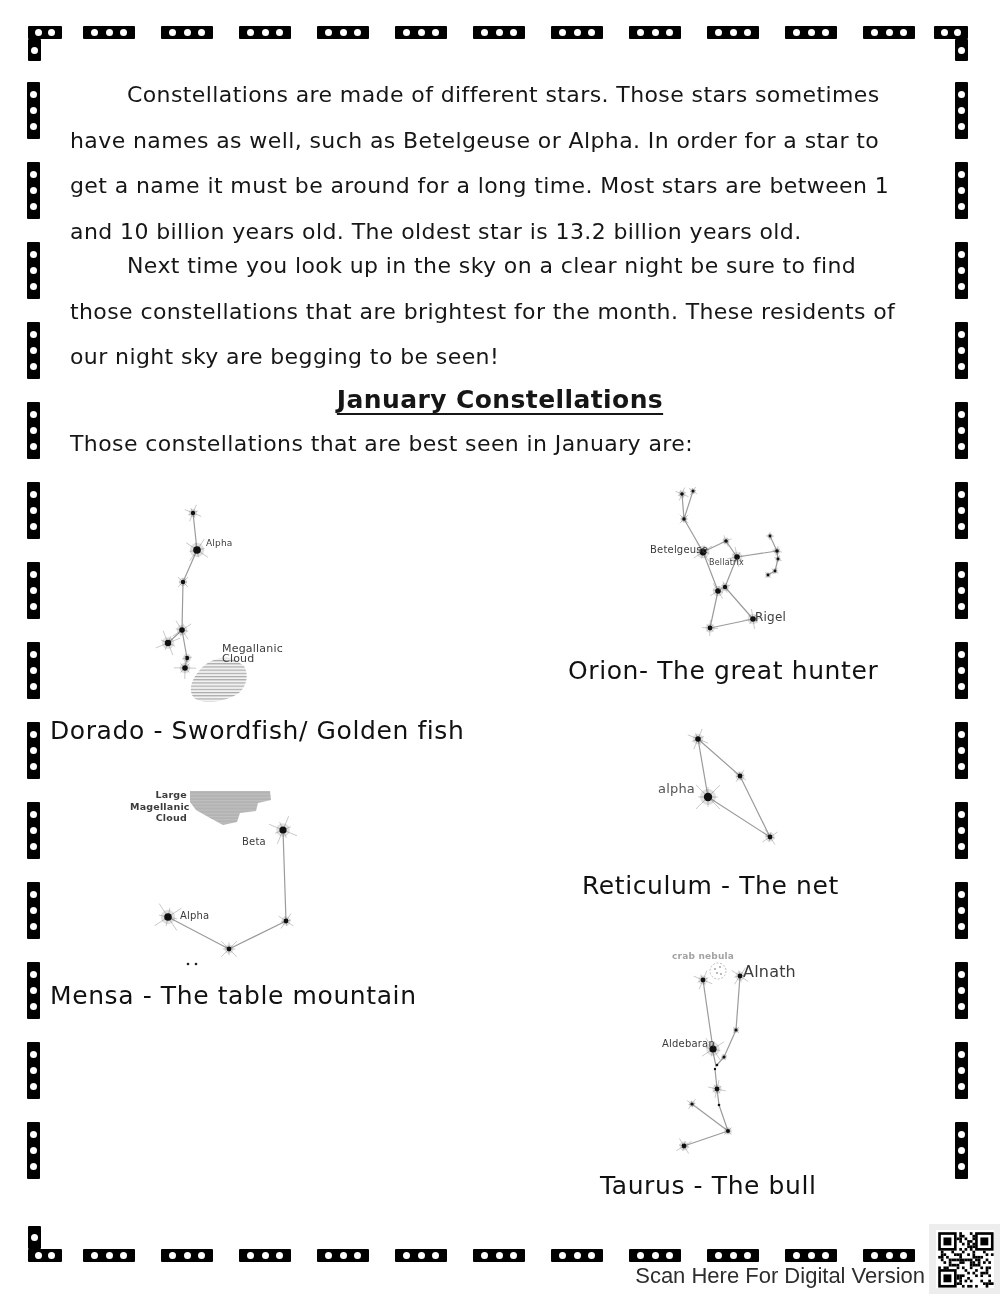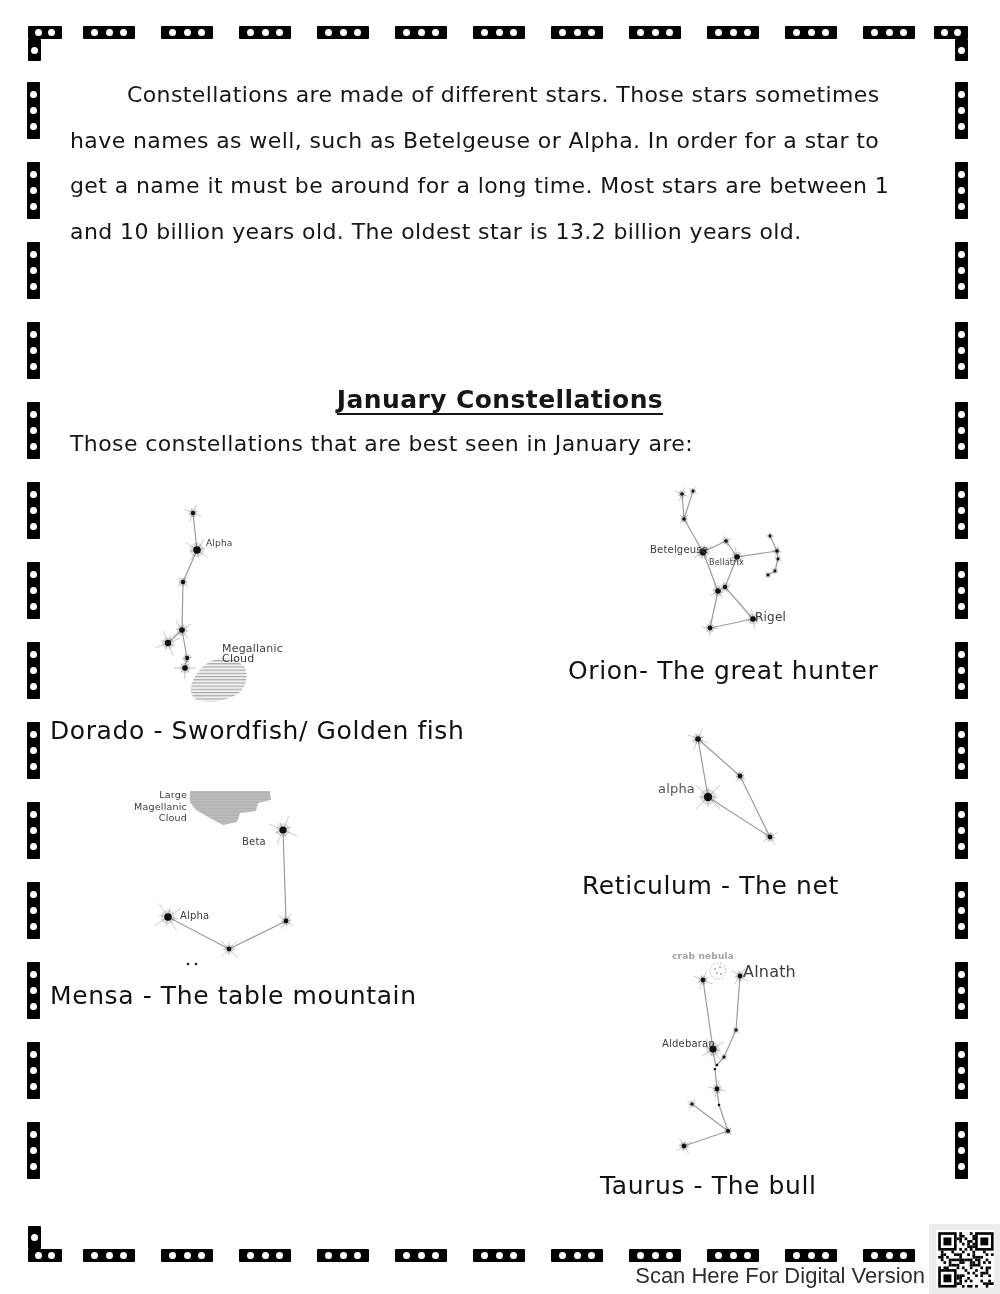--- a/index.html
+++ b/index.html
@@ -318,20 +318,25 @@
       </div>
     </div>
 
   <div class="para p1">
     <div class="line indent">Constellations are made of different stars. Those stars sometimes</div>
     <div class="line">have names as well, such as Betelgeuse or Alpha. In order for a star to</div>
     <div class="line">get a name it must be around for a long time. Most stars are between 1</div>
     <div class="line">and 10 billion years old. The oldest star is 13.2 billion years old.</div>
   </div>
 
+  <div class="para p2">
+    <div class="line indent">Next time you look up in the sky on a clear night be sure to find</div>
+    <div class="line">those constellations that are brightest for the month. These residents of</div>
+    <div class="line">our night sky are begging to be seen!</div>
+  </div>
 
   <h2 class="heading">January Constellations</h2>
   <div class="intro">Those constellations that are best seen in January are:</div>
 
   <div class="const dorado">
     <svg id="svg-dorado" width="220" height="230">
         <defs>
           <pattern id="dorado-hatch" width="4" height="3.2" patternUnits="userSpaceOnUse">
             <rect width="4" height="3.2" fill="#f1f1f1"></rect>
             <line x1="0" y1="1.4" x2="4" y2="1.4" stroke="#9d9d9d" stroke-width="1"></line>
@@ -696,21 +701,21 @@
         <line x1="38" y1="137" x2="28.913562612108613" y2="135.11451449331227" stroke="#b4b4b4" stroke-width="0.8" opacity="0.9"></line>
         <line x1="38" y1="137" x2="29.2209622306946" y2="123.62358434239167" stroke="#b4b4b4" stroke-width="0.8" opacity="0.9"></line>
         <line x1="38" y1="137" x2="39.88548550668772" y2="127.9135626121086" stroke="#b4b4b4" stroke-width="0.8" opacity="0.9"></line>
         <line x1="38" y1="137" x2="51.37641565760833" y2="128.2209622306946" stroke="#b4b4b4" stroke-width="0.8" opacity="0.9"></line>
         <line x1="38" y1="137" x2="47.086437387891394" y2="138.88548550668773" stroke="#b4b4b4" stroke-width="0.8" opacity="0.9"></line>
         <circle cx="38" cy="137" r="7.22" fill="#000" opacity="0.12"></circle>
         <circle cx="38" cy="137" r="3.8" fill="#101010"></circle>
         <circle cx="58" cy="184" r="1.3" fill="#222"></circle>
         <circle cx="66" cy="184" r="1.3" fill="#222"></circle>
       </svg>
-    <span class="slabel" style="left:0px;top:9px;width:57px;text-align:right;font-size:9.5px;line-height:11.5px;">
+    <span class="slabel" style="left:0px;top:9px;width:57px;text-align:right;font-size:9.5px;line-height:11.5px;font-weight:bold;">
       <span>Large</span><br>
       <span>Magellanic</span><br>
       <span>Cloud</span>
     </span>
     <span class="slabel" style="left:112px;top:56px;font-size:10px;">Beta</span>
     <span class="slabel" style="left:50px;top:130px;font-size:10px;">Alpha</span>
   </div>
   <div class="caption" style="left:50px;top:981px;text-align:right;">Mensa - The table mountain</div>
 
   <div class="const taurus">

